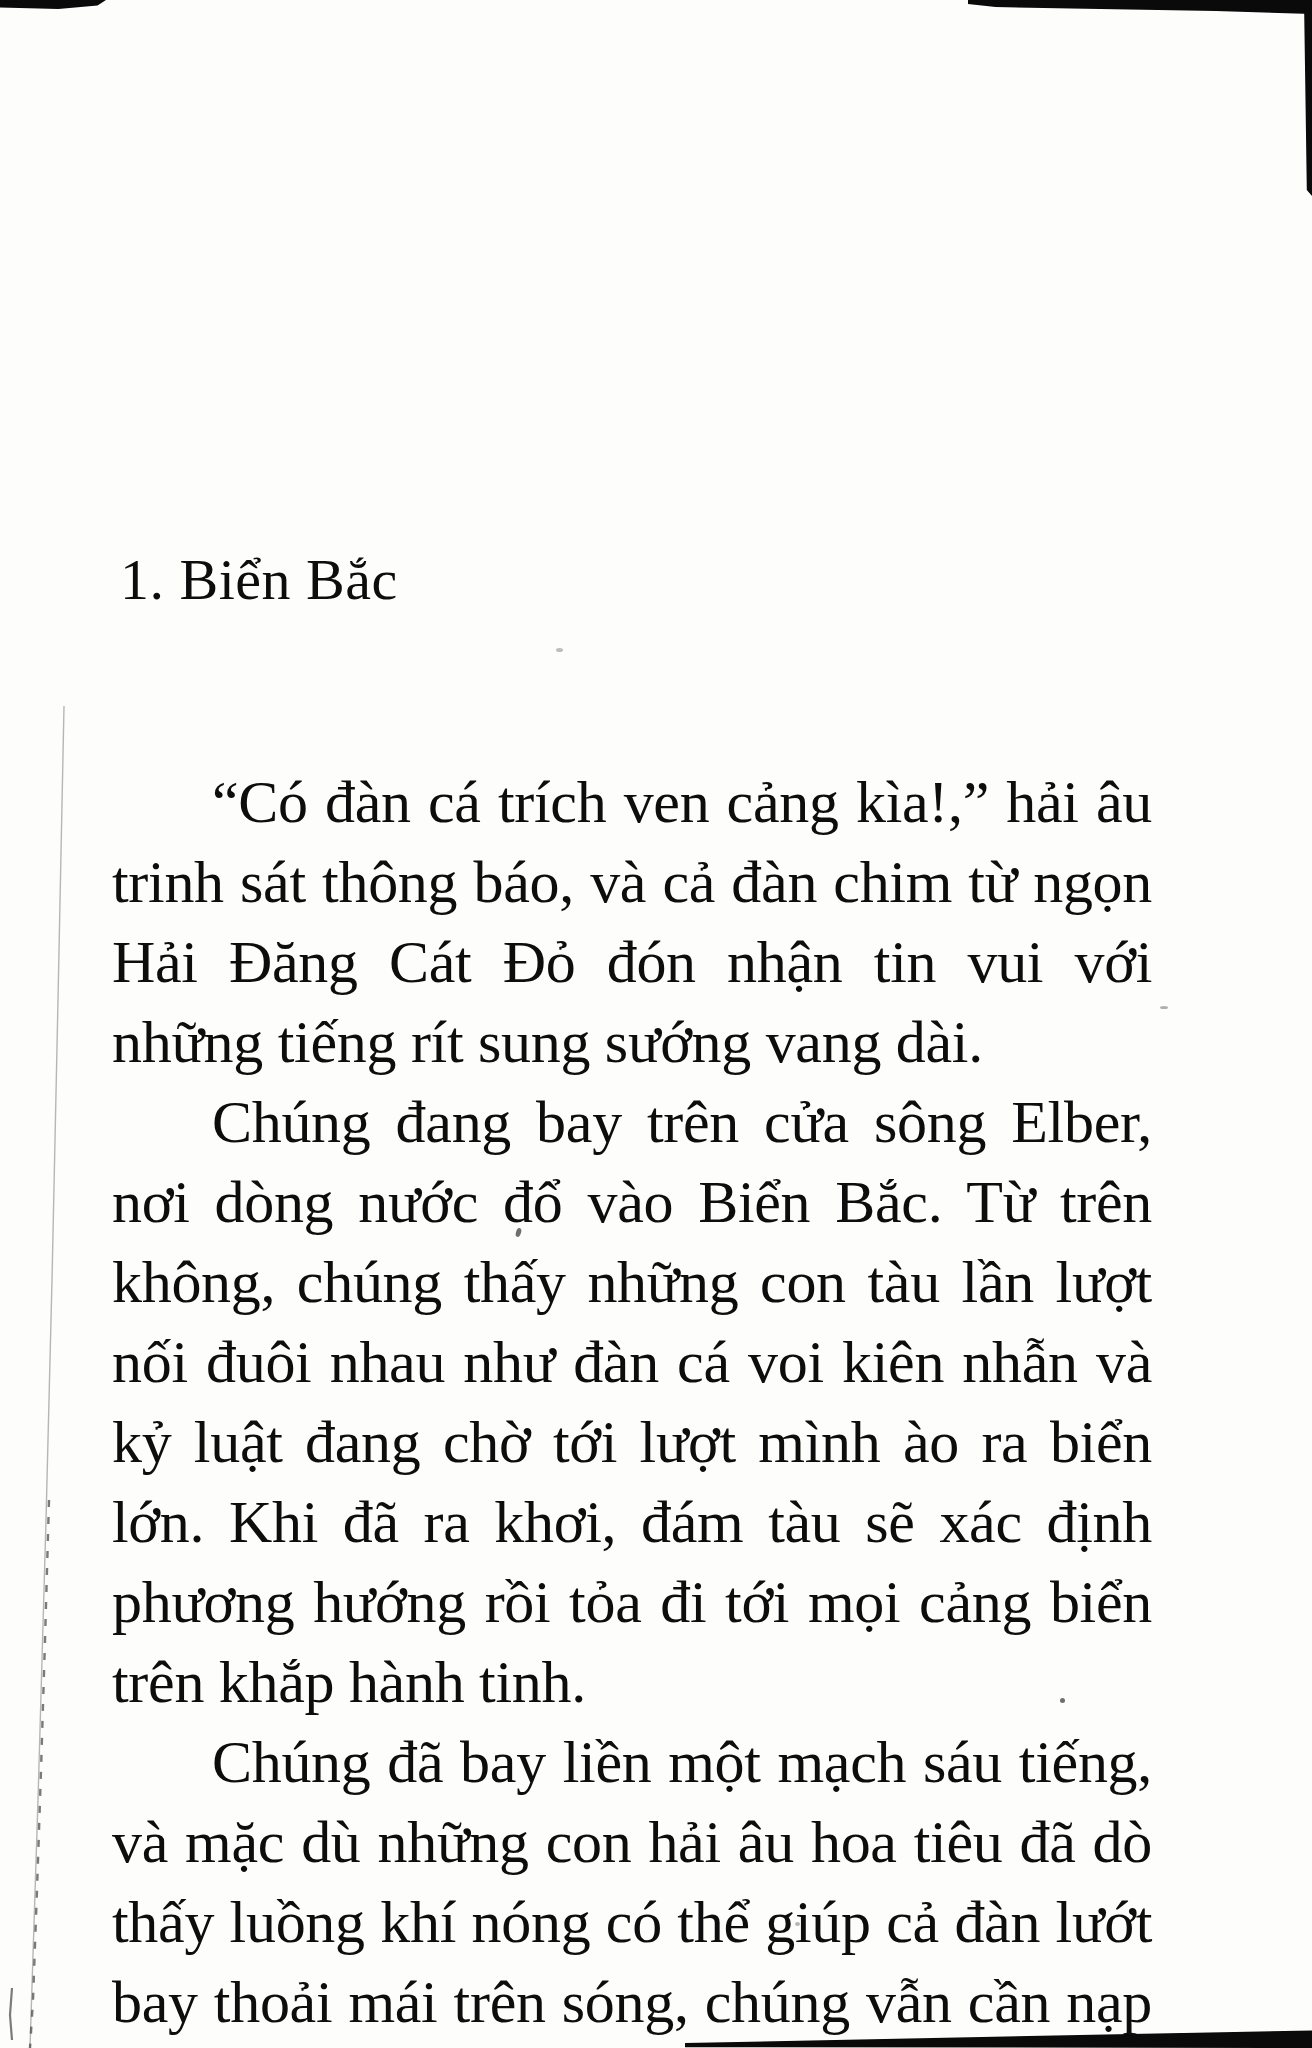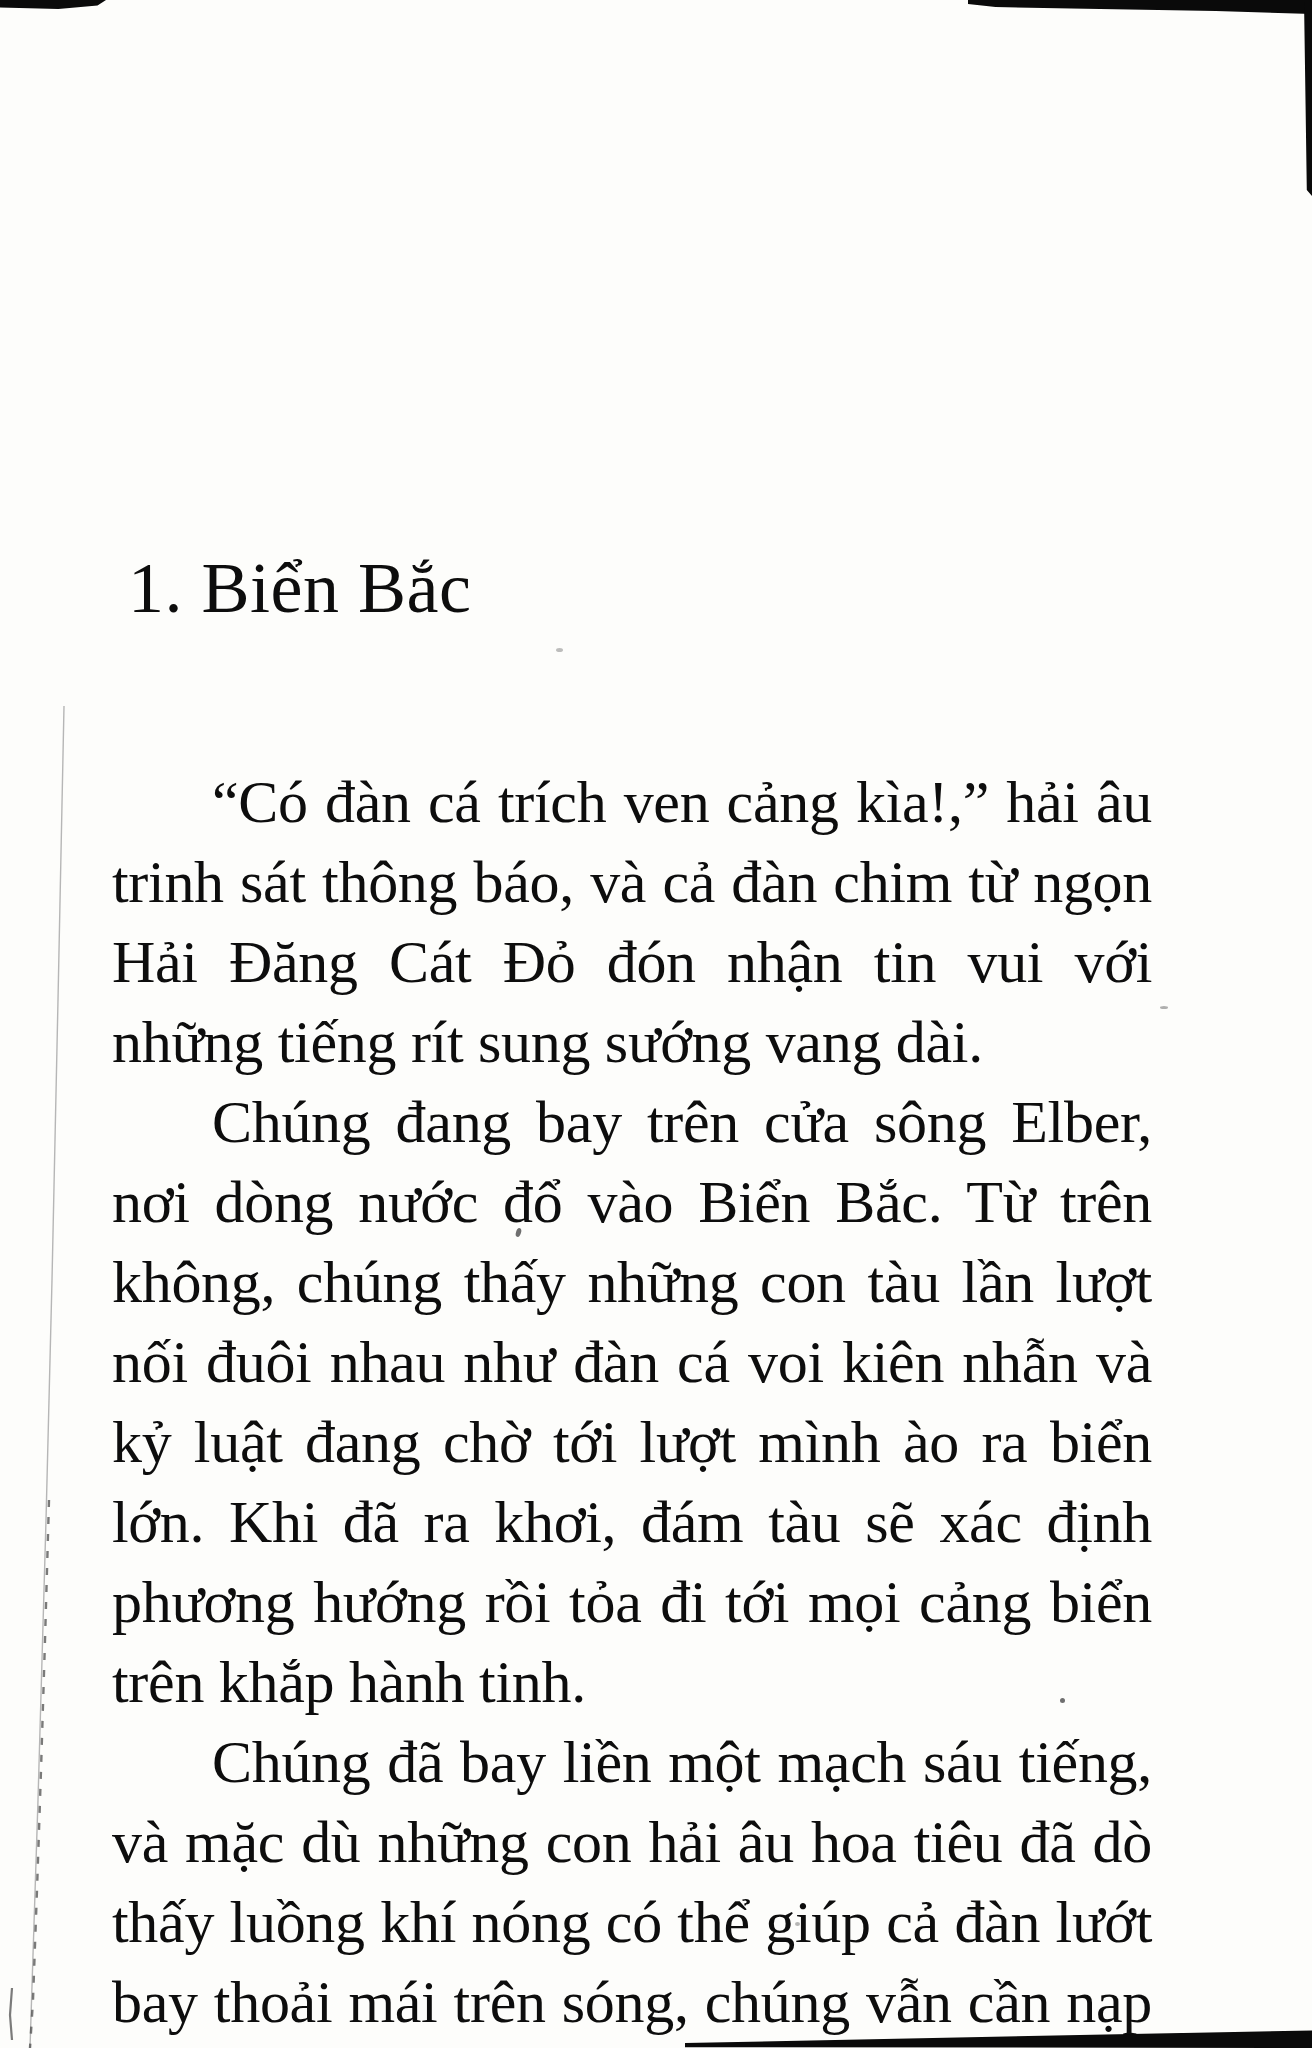--- a/index.html
+++ b/index.html
@@ -15,22 +15,22 @@
     overflow: hidden;
     font-family: "Liberation Serif", "DejaVu Serif", serif;
     color: var(--ink, #0d0d0d);
   }
 
   
   .chapter-title {
     position: absolute;
     left: 116px;
     top: 528px;
-    margin: 12px;
-    font-size: 72px;
+    margin: 4px;
+    font-size: 58px;
     font-weight: 400;
     line-height: 96px;
     letter-spacing: 0.5px;
     white-space: nowrap;
   }
 
   
   .body-text {
     position: absolute;
     left: 112px;

